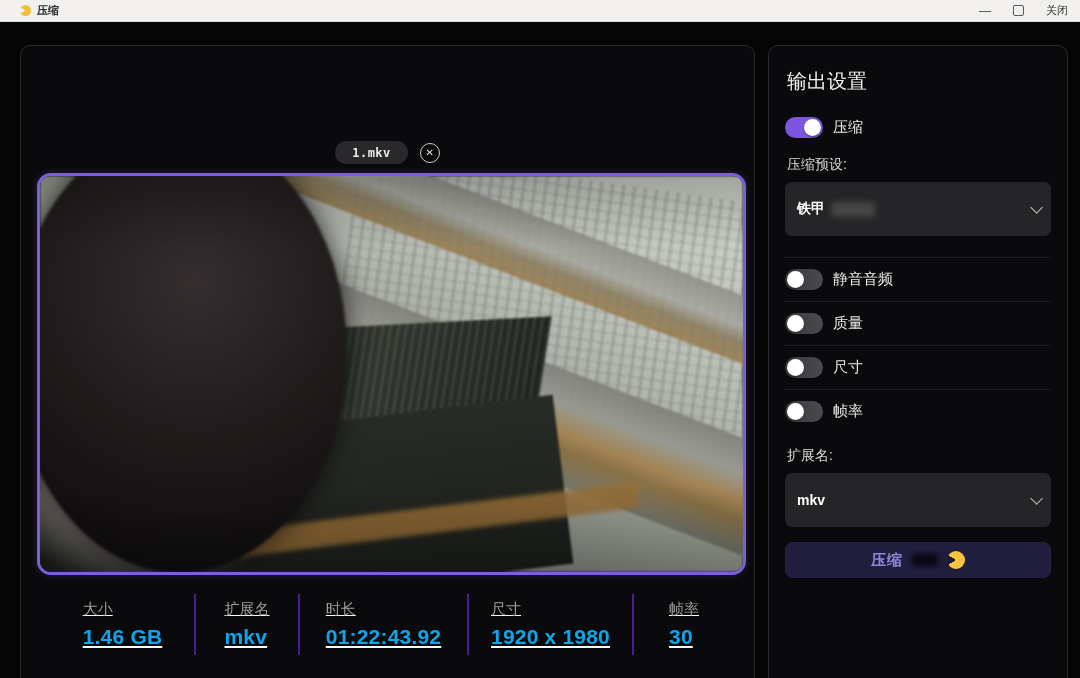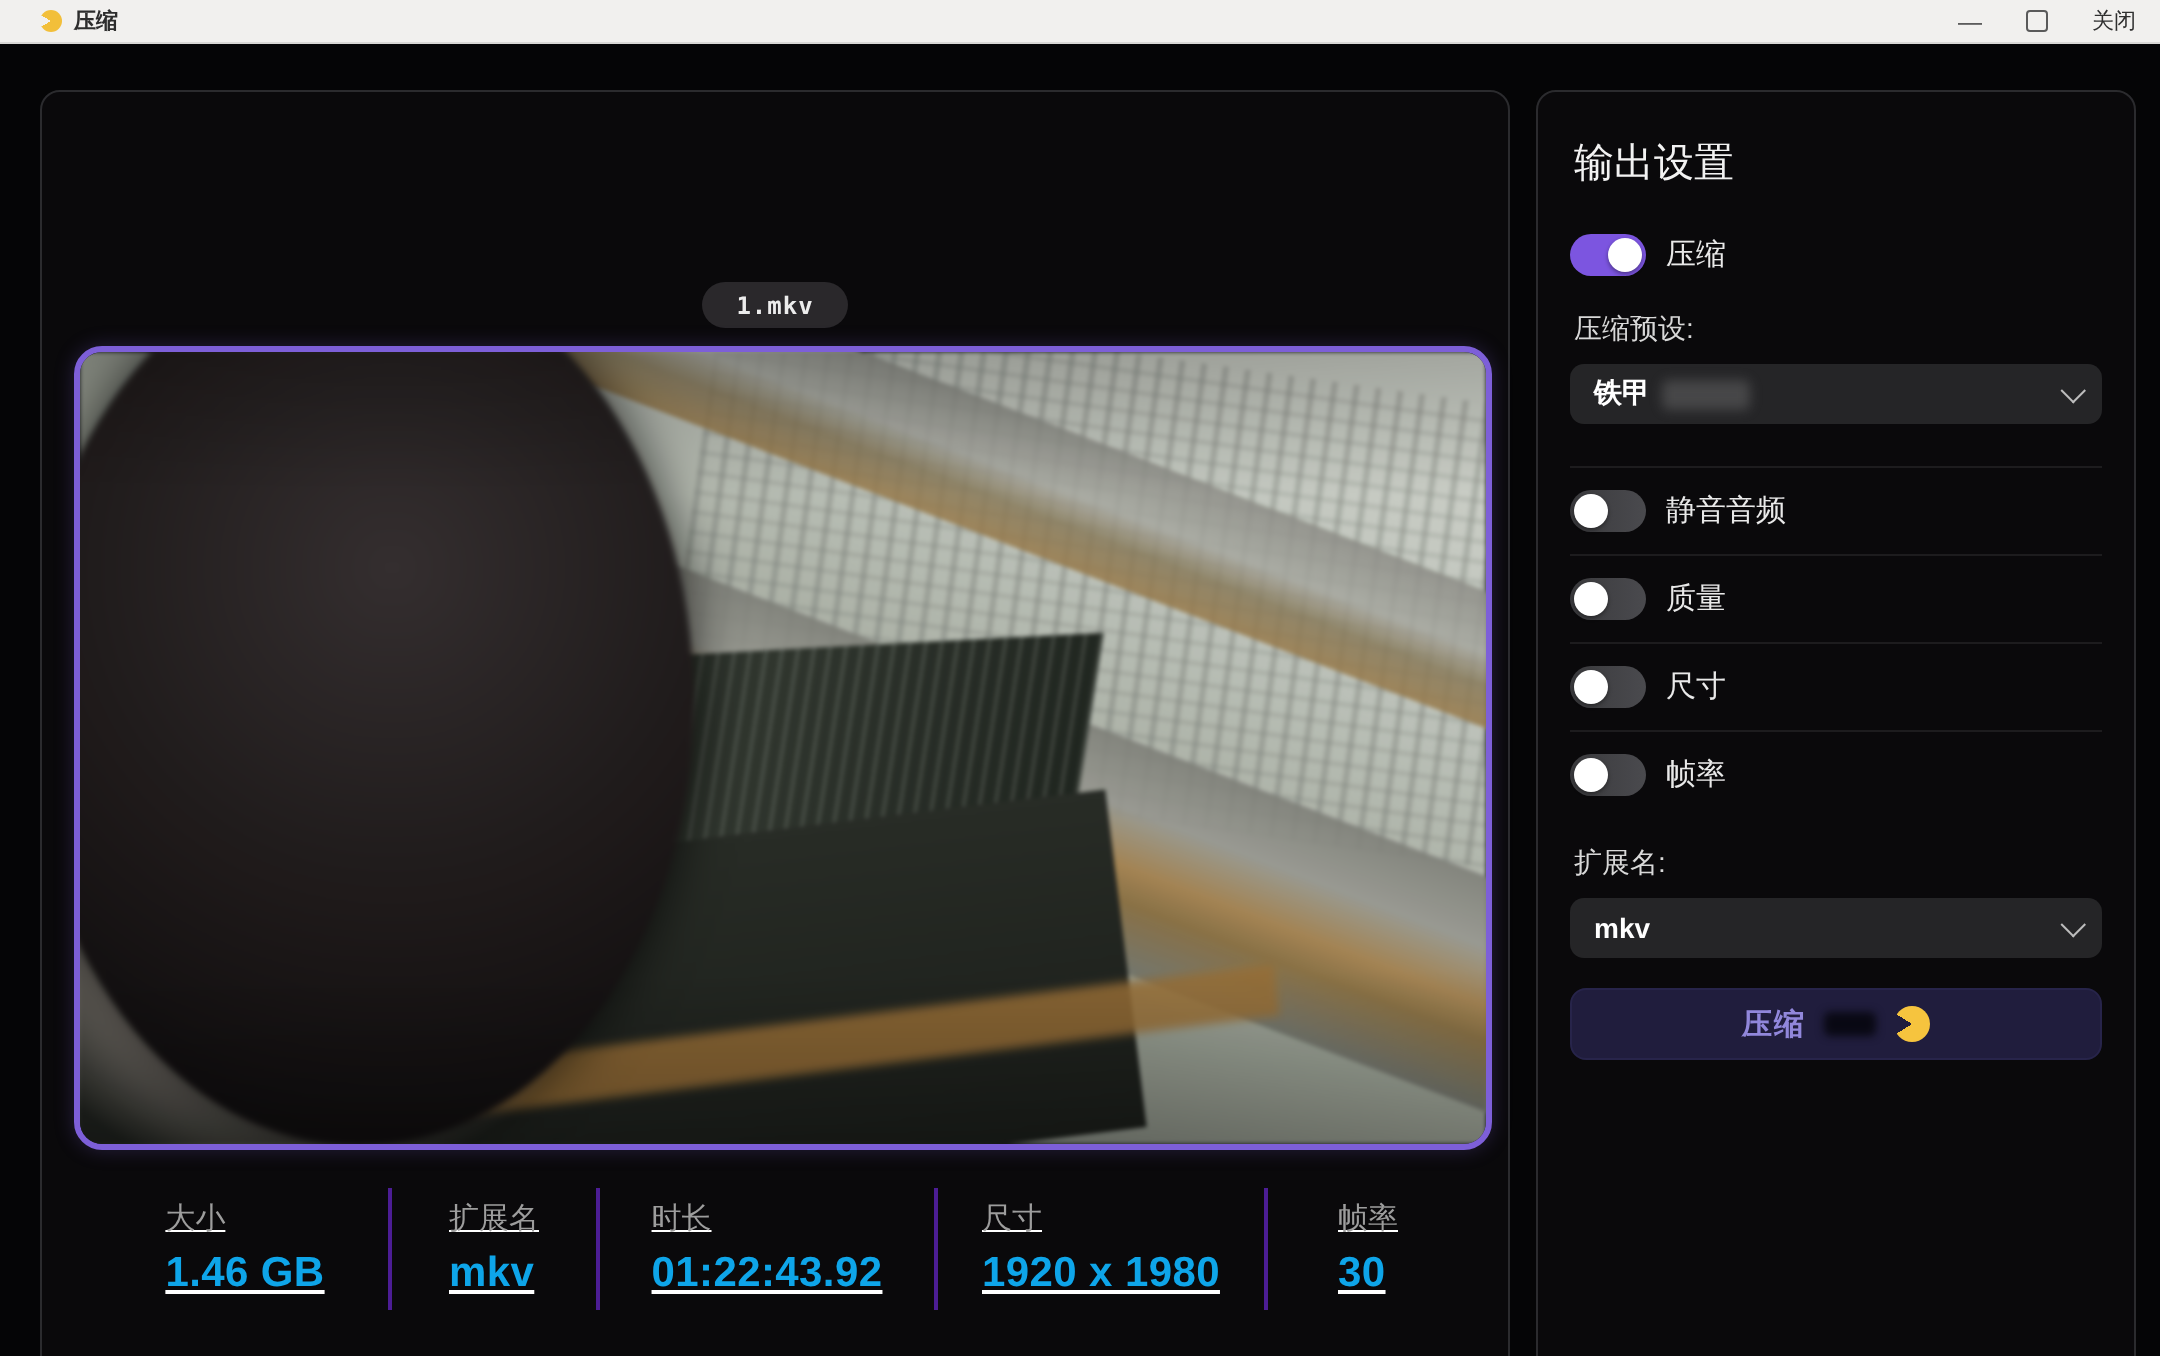--- a/index.html
+++ b/index.html
@@ -18,21 +18,21 @@
   .tb-min{color:#4a4a4a;font-size:12px;line-height:1;cursor:default;}
   .tb-max{width:9px;height:9px;border:1.3px solid #5a5a5a;border-radius:2px;}
   .tb-close{font-size:11px;color:#2f2f2f;}
 
   
   .panel{position:absolute;background:#0a090b;border:1px solid #2b2b2e;border-radius:10px;box-sizing:border-box;}
   #left-panel{left:20px;top:45px;width:735px;height:645px;}
   #right-panel{left:768px;top:45px;width:300px;height:645px;padding:16px;}
 
   
-  .tab-row{position:absolute;left:0;top:95px;width:100%;display:flex;justify-content:center;align-items:center;gap:12px;flex-direction:column;}
+  .tab-row{position:absolute;left:0;top:95px;width:100%;display:flex;justify-content:center;align-items:center;gap:12px;}
   .file-pill{background:#2a282b;border-radius:12px;height:23px;display:flex;align-items:center;
     padding:0 17px;color:#ececec;font-family:"DejaVu Sans Mono","Liberation Mono",monospace;
     font-size:12px;font-weight:700;letter-spacing:.5px;}
   .tab-close{width:20px;height:20px;border:1.4px solid #cfcfcf;border-radius:50%;display:flex;
     align-items:center;justify-content:center;color:#e2e2e2;font-size:10px;line-height:1;box-sizing:border-box;cursor:pointer;}
 
   
   .video-frame{position:absolute;left:16px;top:127px;width:703px;height:396px;border:3px solid #7d5fd8;
     border-radius:14px;overflow:hidden;background:#14161a;box-shadow:0 0 10px rgba(125,95,216,.25);}
   .scene{position:absolute;inset:0;filter:blur(1px) saturate(.88) contrast(.98);}
@@ -80,21 +80,21 @@
   .toggle .knob{position:absolute;top:2px;width:17px;height:17px;border-radius:50%;background:#fff;
     box-shadow:0 1px 2px rgba(0,0,0,.4);}
   .toggle.on{background:#7c55e0;}
   .toggle.on .knob{right:2px;}
   .toggle.off{background:linear-gradient(90deg,#3a3a3d,#4a4a4e);}
   .toggle.off .knob{left:2px;}
   .toggle-label{font-size:15px;color:#e9e9e9;}
   .rp-compress-row{margin-bottom:18px;}
   .field-label{font-size:14px;color:#d8d8d8;margin:0 0 8px 2px;}
   .select{height:30px;background:#252527;border-radius:7px;display:flex;align-items:center;
-    padding:0 12px;color:#fff;font-size:14px;font-weight:700;position:relative;cursor:pointer;}
+    padding:12px 12px;color:#fff;font-size:14px;font-weight:700;position:relative;cursor:pointer;}
   .select .chev{margin-left:auto;width:8px;height:8px;border-right:1.8px solid #bdbdbd;
     border-bottom:1.8px solid #bdbdbd;transform:rotate(45deg) translateY(-3px);}
   .blur-patch{width:44px;height:15px;margin-left:6px;border-radius:3px;background:rgba(150,150,150,.30);filter:blur(3px);}
   .toggle-list{margin-top:21px;}
   .toggle-list .toggle-row{padding:11px 0;border-top:1px solid rgba(255,255,255,.08);}
   .ext-label{margin-top:14px;}
   .compress-btn{margin-top:15px;height:34px;border-radius:8px;background:#201d3d;display:flex;
     align-items:center;justify-content:center;gap:9px;cursor:pointer;border:1px solid #27244a;}
   .compress-btn-label{color:#9187db;font-size:15px;font-weight:700;letter-spacing:1px;}
   .btn-smudge{width:26px;height:12px;border-radius:3px;background:rgba(5,5,12,.85);filter:blur(2px);}

